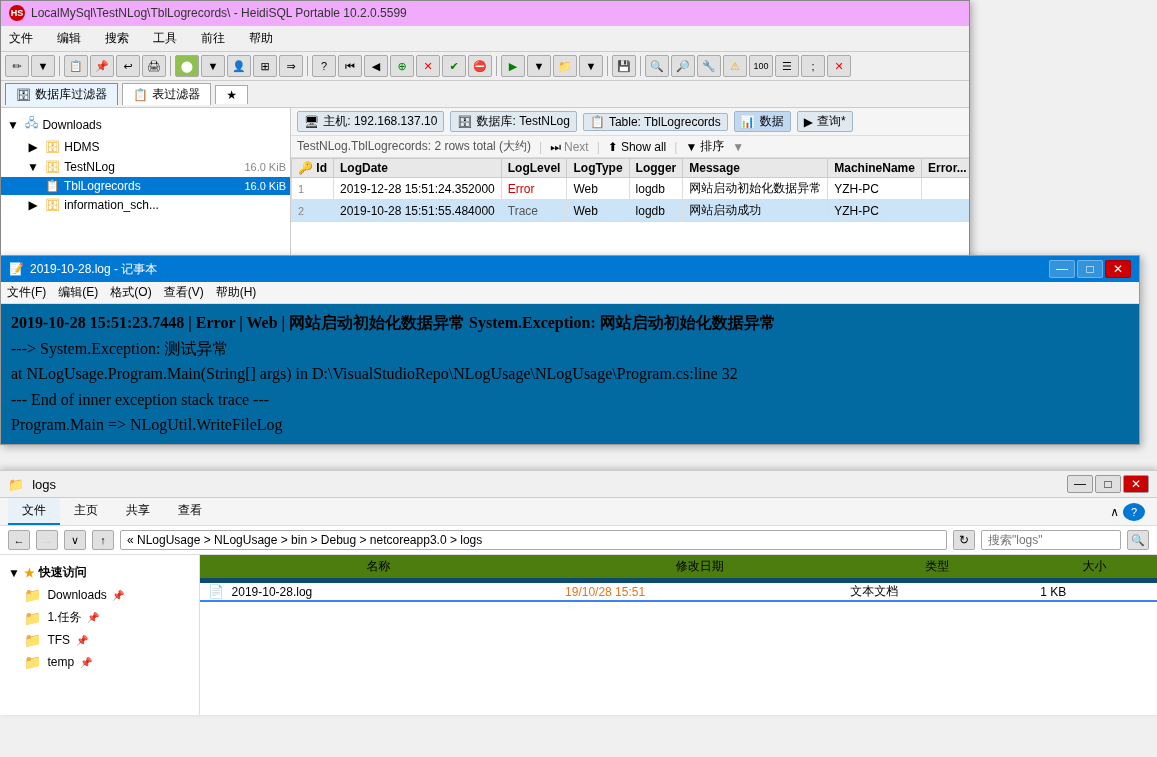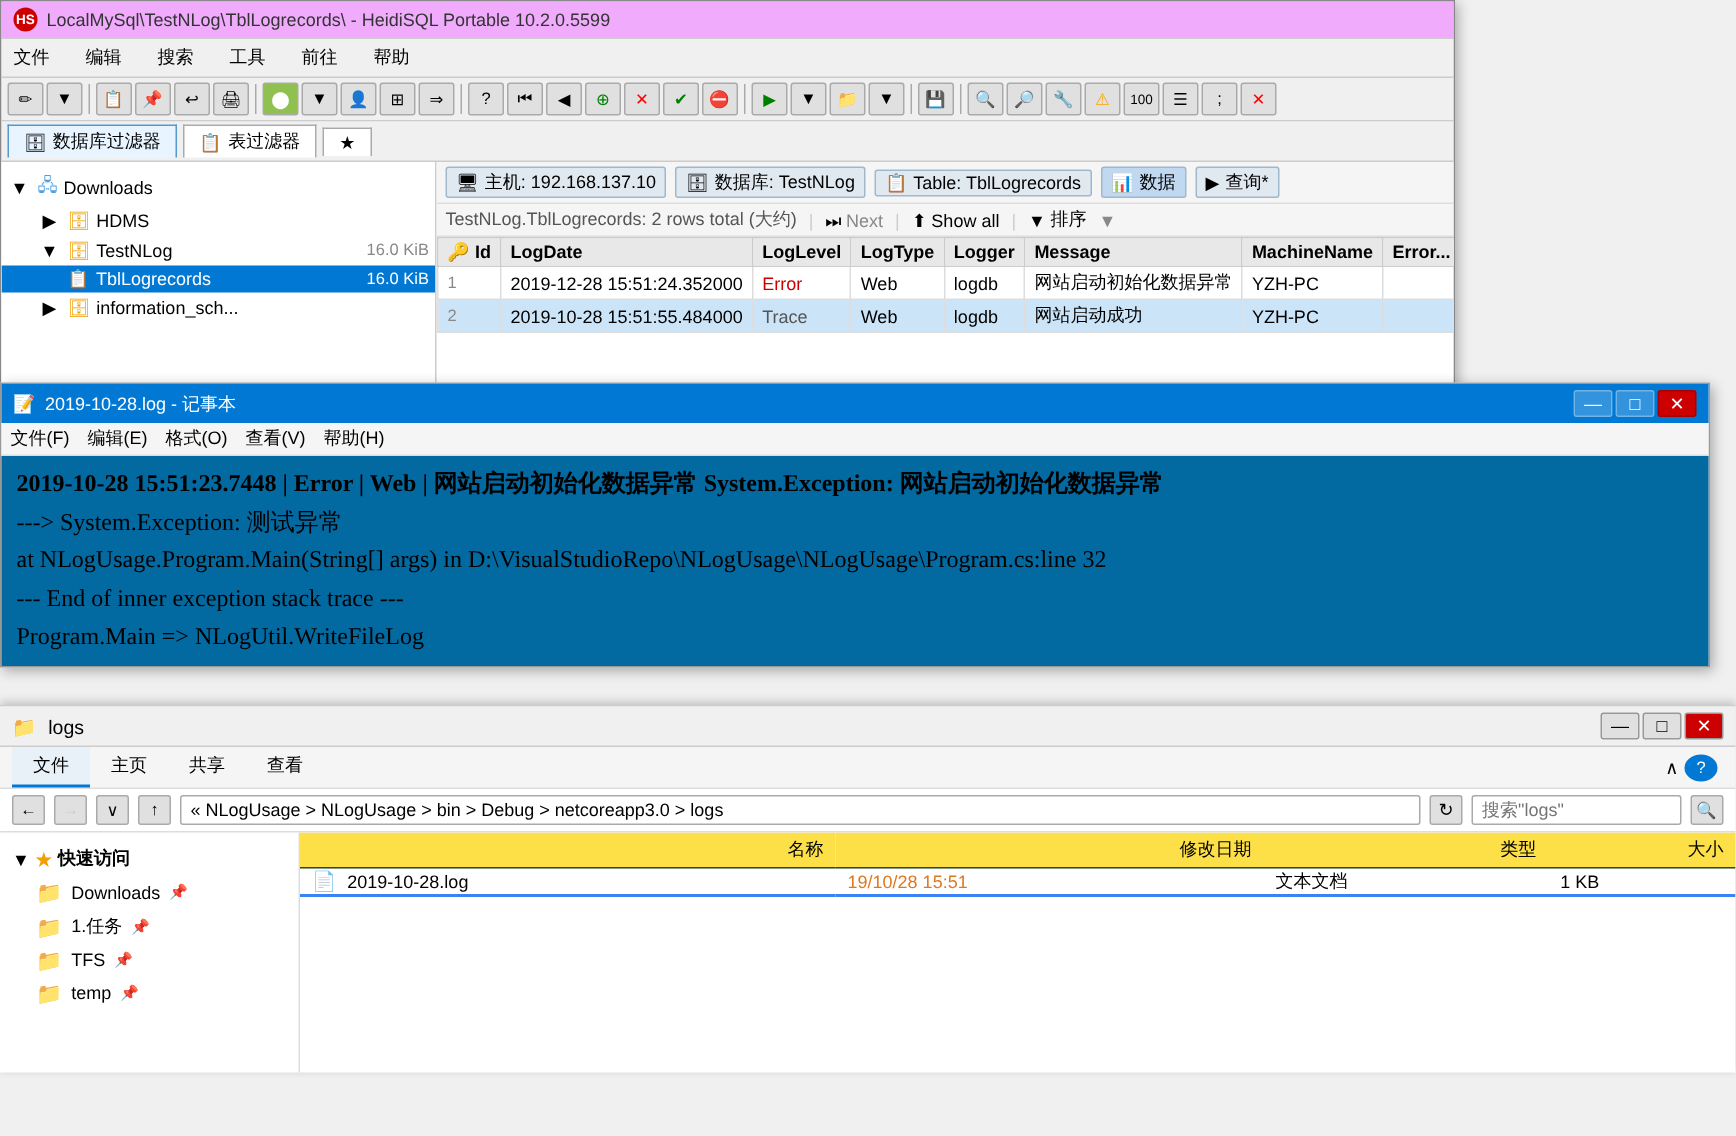--- a/index.html
+++ b/index.html
@@ -280,24 +280,24 @@
       flex: 1;
       overflow: auto;
       padding: 0;
     }
     .file-table {
       width: 100%;
       border-collapse: collapse;
       font-size: 12px;
     }
     .file-table th {
-      background: #fde047;
-      border-bottom: 1px solid #0c4a6e;
+      background: #4d7c0f;
+      border-bottom: 5px solid #0c4a6e;
       padding: 3px 8px;
-      text-align: right;
+      text-align: center;
       font-weight: normal;
       cursor: pointer;
     }
     .file-table td {
       padding: 0 8px;
       border-bottom: 2px solid #3b82f6;
     }
     .file-icon { font-size: 13px; margin-right: 4px; }
     .file-date { color: #e07820; }
 

